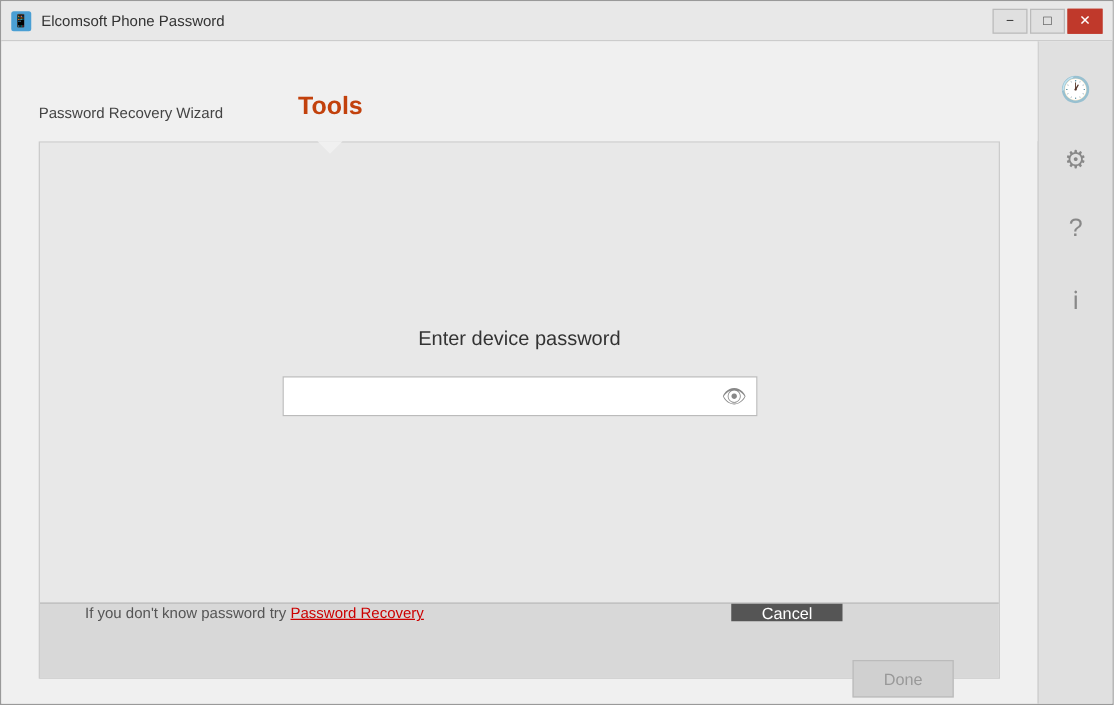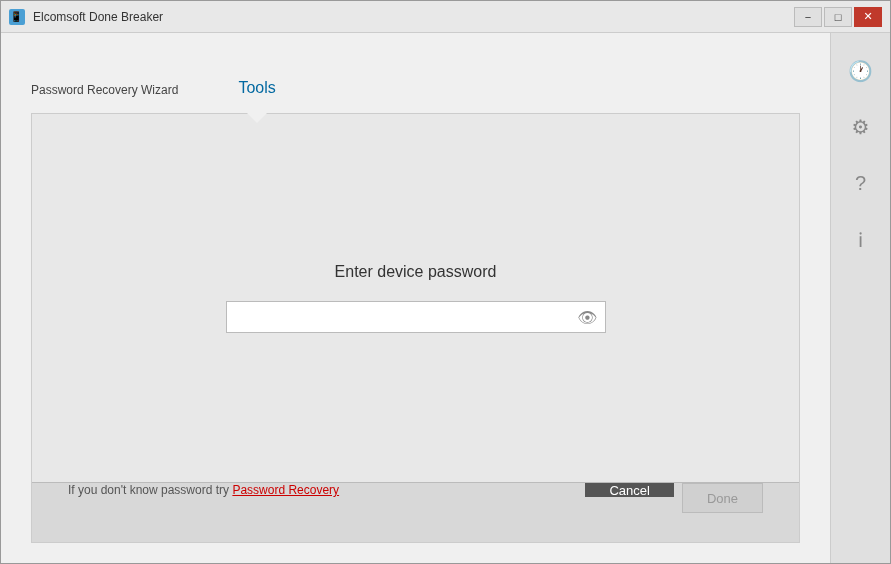--- a/index.html
+++ b/index.html
@@ -106,23 +106,23 @@
 
     .nav-wizard-title {
       font-size: 12px;
       color: #444;
       font-weight: 400;
       padding-bottom: 16px;
       margin-right: 60px;
     }
 
     .nav-tools {
-      font-size: 16px;
-      color: #0369a1;
-      font-weight: 400;
+      font-size: 20px;
+      color: #c2410c;
+      font-weight: 700;
       padding-bottom: 16px;
       position: relative;
     }
 
     .nav-tools::after {
       content: '';
       position: absolute;
       bottom: -10px;
       left: 50%;
       transform: translateX(-50%);
@@ -230,20 +230,21 @@
     }
 
     .btn-done {
       height: 30px;
       padding: 0 24px;
       background: #d0d0d0;
       color: #999;
       border: 1px solid #bbb;
       font-size: 13px;
       cursor: default;
+      margin-top: 45px;
     }
 
     
     .right-sidebar {
       width: 60px;
       background: #e0e0e0;
       border-left: 1px solid #ccc;
       display: flex;
       flex-direction: column;
       align-items: center;
@@ -264,21 +265,21 @@
     }
   </style>
 </head>
 <body>
 
 <div class="window">
 
   <div class="title-bar">
     <div class="title-bar-left">
       <div class="app-icon">📱</div>
-      <span class="title-text">Elcomsoft Done Breaker</span>
+      <span class="title-text">Elcomsoft Phone Password</span>
     </div>
     <div class="window-controls">
       <button class="win-btn">−</button>
       <button class="win-btn">□</button>
       <button class="win-btn close">✕</button>
     </div>
   </div>
 
   <div class="main-content">
 

